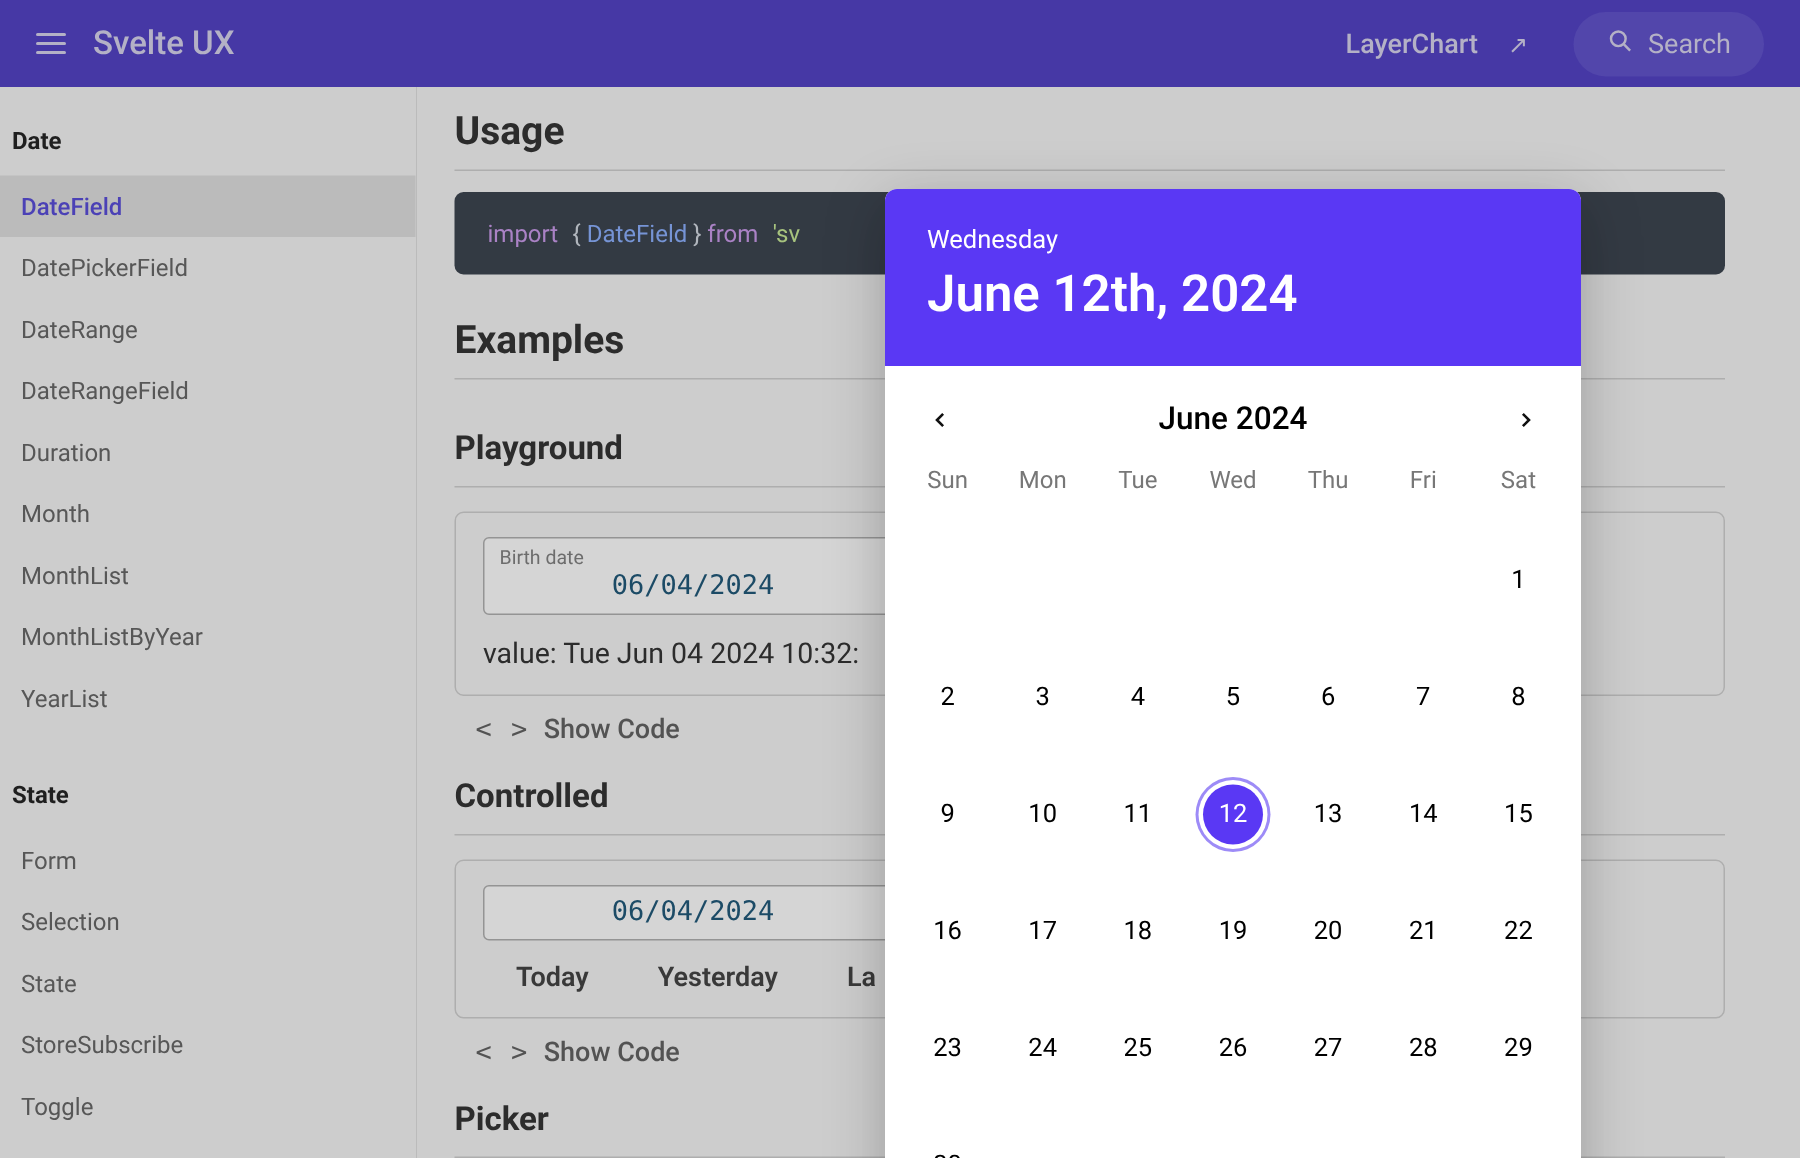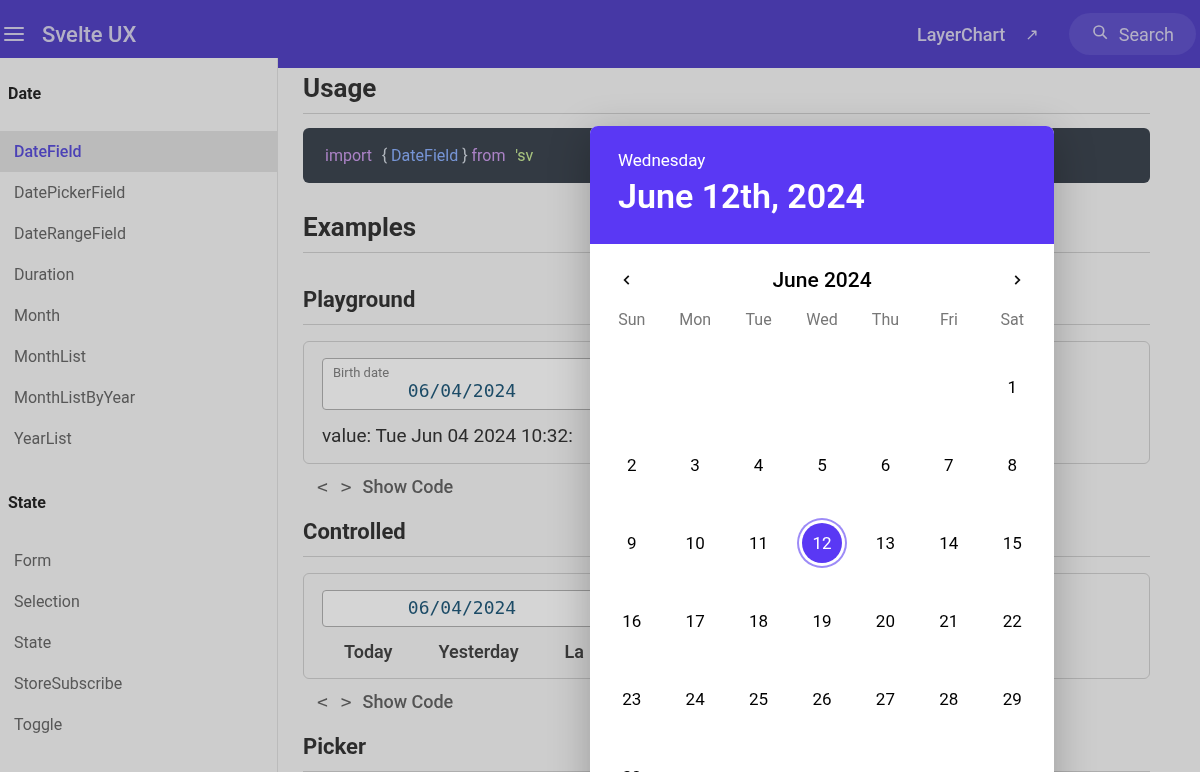--- a/index.html
+++ b/index.html
@@ -10,24 +10,24 @@
     }
     body {
       background: #f5f5f5;
       width: 1200px;
       height: 772px;
       overflow: hidden;
       position: relative;
     }
     .header {
       background: #4331c0;
-      height: 68px;
-      display: flex;
-      align-items: center;
-      padding: 0 4px;
+      height: 58px;
+      display: flex;
+      align-items: center;
+      padding: 0 24px;
       color: #d4d0eb;
       justify-content: space-between;
     }
     .header-left {
       display: flex;
       align-items: center;
       gap: 18px;
     }
     .hamburger {
       display: flex;
@@ -82,21 +82,21 @@
       height: calc(100% - 58px);
       background: #f5f5f5;
       border-right: 1px solid #ddd;
       padding: 20px 0;
       overflow-y: auto;
     }
     .sidebar-group-title {
       font-weight: 700;
       color: #111;
       font-size: 16px;
-      padding: 6px 8px 28px;
+      padding: 6px 8px 14px;
     }
     .sidebar-item {
       padding: 11px 14px;
       color: #5a5a5a;
       font-size: 16px;
       cursor: pointer;
     }
     .sidebar-item.active {
       background: #ddd;
       color: #4a3dd6;
@@ -337,20 +337,21 @@
       <span>Search</span>
     </div>
   </div>
 </div>
 
 <div class="sidebar">
   <div class="sidebar-group-title">Date</div>
   <div id="sidebar-date-items">
       <div class="sidebar-item active">DateField</div>
       <div class="sidebar-item">DatePickerField</div>
+      <div class="sidebar-item">DateRange</div>
       <div class="sidebar-item">DateRangeField</div>
       <div class="sidebar-item">Duration</div>
       <div class="sidebar-item">Month</div>
       <div class="sidebar-item">MonthList</div>
       <div class="sidebar-item">MonthListByYear</div>
       <div class="sidebar-item">YearList</div>
     </div>
   <div class="sidebar-group-spacer"></div>
   <div class="sidebar-group-title">State</div>
   <div id="sidebar-state-items">

